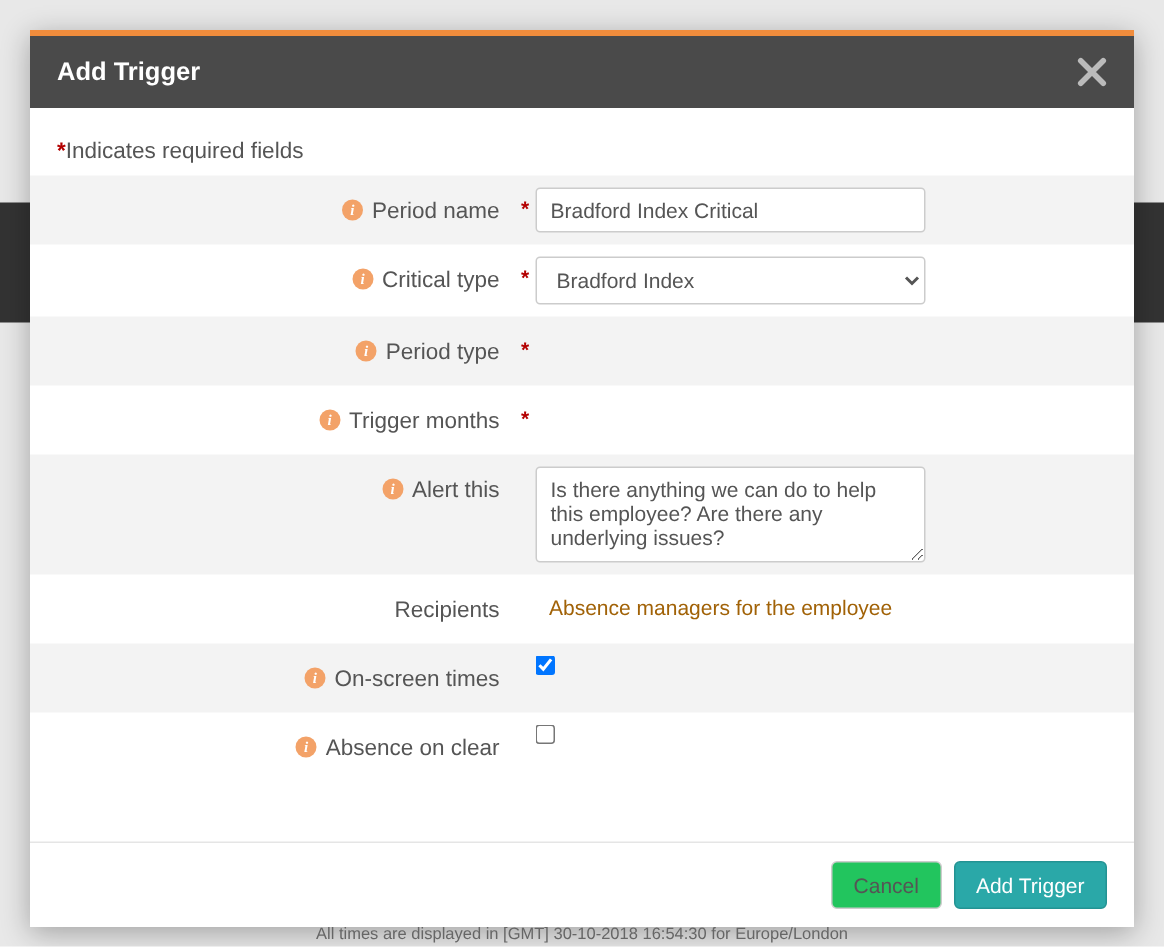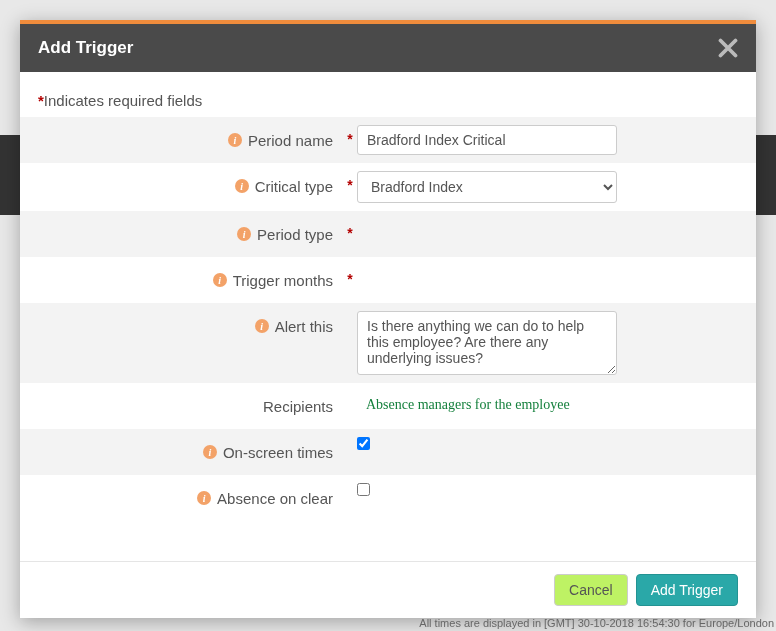--- a/index.html
+++ b/index.html
@@ -111,53 +111,52 @@
   }
   .input-cell select {
     appearance: auto;
   }
   .input-cell textarea {
     height: 64px;
     resize: both;
   }
   .static-text {
     padding: 6px 9px;
-    color: #15803d;
-    font-family: Liberation Serif, serif;
+    color: #a16207;
   }
   .modal-footer {
     border-top: 1px solid #e5e5e5;
     padding: 12px 18px;
     display: flex;
     justify-content: flex-end;
     gap: 8px;
   }
   .btn {
     padding: 7px 14px;
     border-radius: 4px;
     font-size: 14px;
     cursor: pointer;
     border: 1px solid transparent;
   }
   .btn-default {
-    background: #bef264;
+    background: #22c55e;
     border-color: #ccc;
     color: #555;
   }
   .btn-primary {
     background: #2aa8a8;
     border-color: #239393;
     color: #fff;
   }
   .footer-text {
     position: absolute;
     bottom: 0;
     left: 0;
     right: 0;
-    text-align: right;
+    text-align: center;
     font-size: 11px;
     color: #666;
     padding: 2px;
   }
   .bg-dark {
     position:absolute;
     left:0; right:0;
     top:135px; height:80px;
     background:#333;
   }

